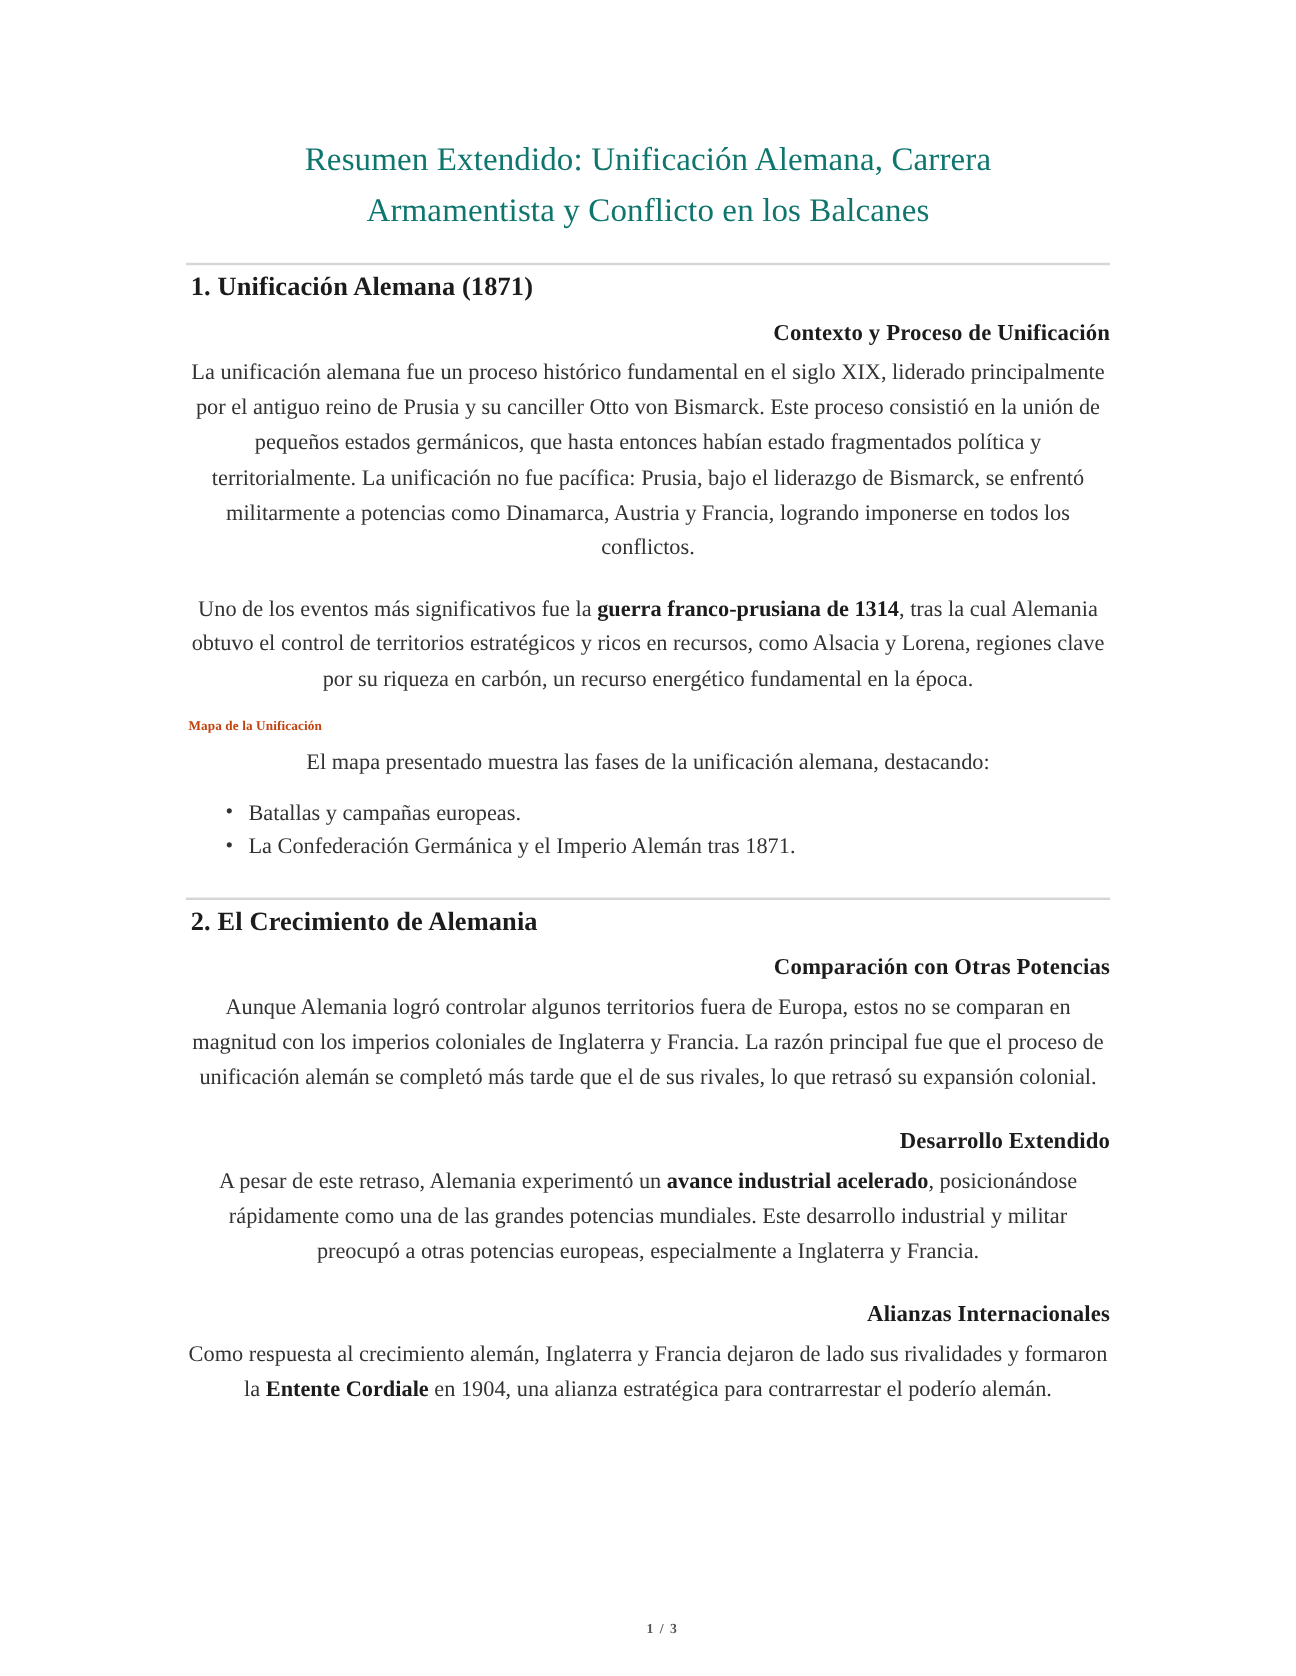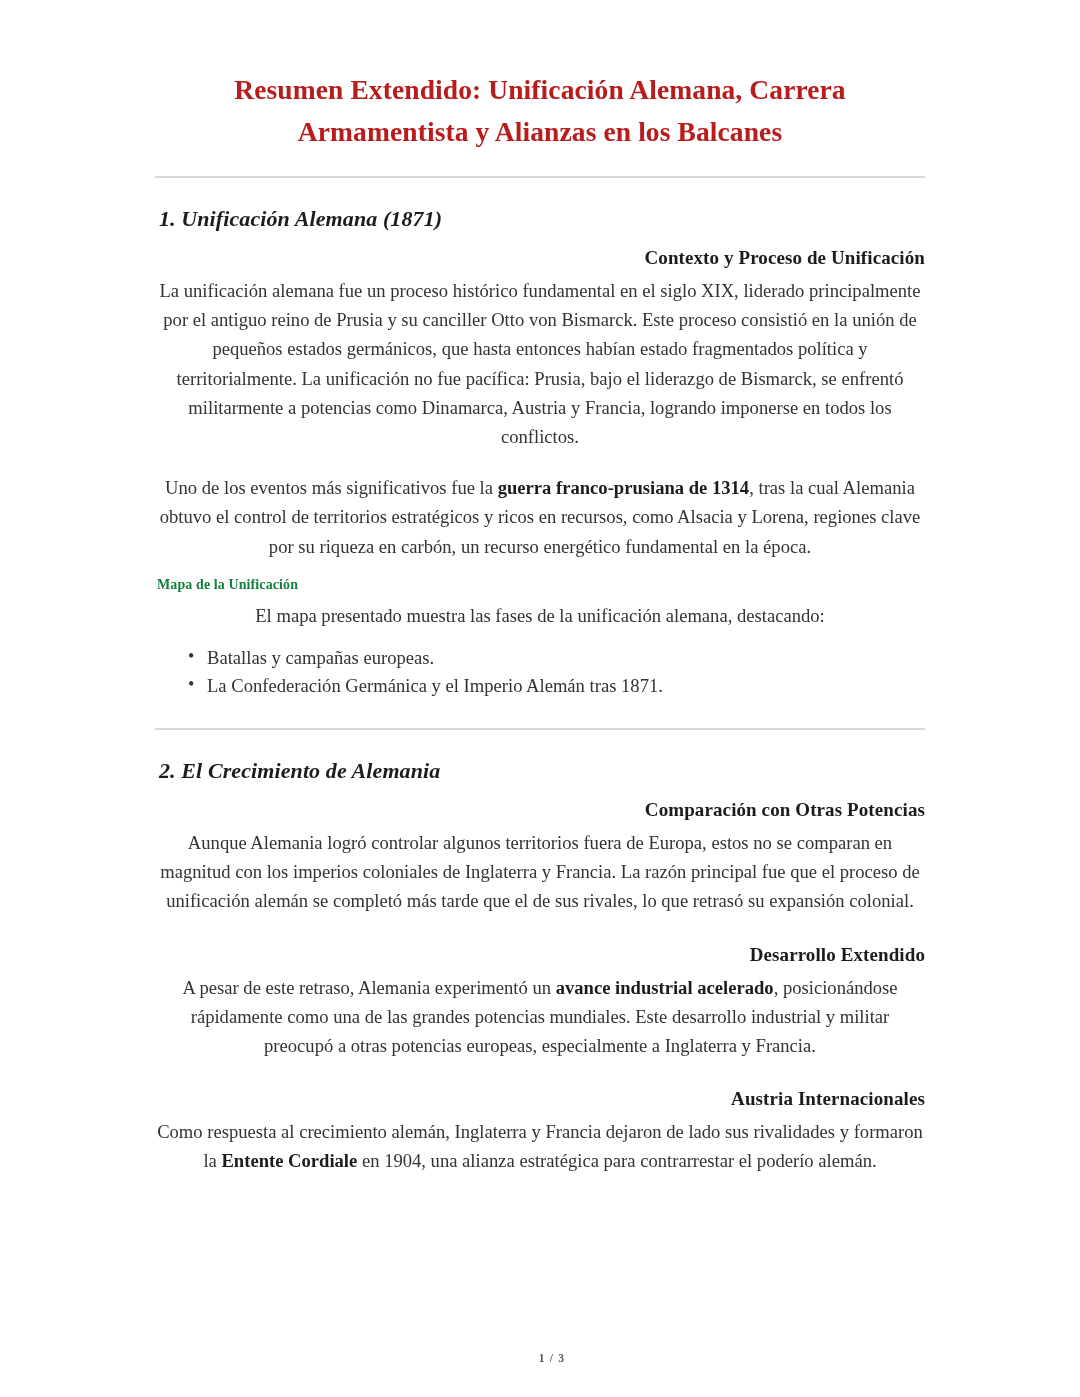--- a/index.html
+++ b/index.html
@@ -28,74 +28,73 @@
   .content {
     position: absolute;
     left: 155px;
     top: 0;
     width: 770px;
   }
 
   
   .doc-title {
     margin: 0;
-    padding-top: 69px;
+    padding-top: 112px;
     font-size: 27.5px;
     line-height: 42px;
-    font-weight: bold;
+    font-weight: normal;
     text-align: center;
-    color: #b91c1c;
+    color: #0f766e;
     letter-spacing: 0.1px;
     width: 770px;
   }
   .doc-title .tline { display: block; }
 
   
   .hr {
     height: 0;
     border: none;
     border-top: 2px solid #d5d5d5;
     margin: 0;
     width: 770px;
   }
   .hr.first { margin-top: 23px; }
   .hr.second { margin-top: 29px; }
 
   
   h2.sec-title {
     margin: 0;
     padding-left: 4px;
-    padding-top: 26px;
+    padding-top: 3px;
     font-size: 22px;
     line-height: 30px;
     font-weight: bold;
     color: #1c1c1c;
     letter-spacing: 0.1px;
-    font-style: italic;
   }
   h3.sub-title {
     margin: 0;
     padding-left: 2px;
     padding-top: 11px;
     font-size: 19px;
     line-height: 26px;
     font-weight: bold;
     color: #1c1c1c;
     letter-spacing: 0.1px;
     text-align: right;
   }
   h3.sub-title.spaced { padding-top: 26px; }
   h4.minor-title {
     margin: 0;
     padding-left: 2px;
     padding-top: 13px;
-    font-size: 14px;
+    font-size: 11px;
     line-height: 22px;
     font-weight: bold;
-    color: #15803d;
+    color: #c2410c;
     letter-spacing: 0.1px;
   }
 
   
   p.body {
     margin: 0;
     padding-top: 5px;
     font-size: 18.6px;
     line-height: 29.2px;
     color: #333333;
@@ -142,21 +141,21 @@
 </style>
 </head>
 <body>
 
 <div class="page">
 
   <div class="content">
 
     <h1 class="doc-title">
       <span class="tline">Resumen Extendido: Unificación Alemana, Carrera</span>
-      <span class="tline">Armamentista y Alianzas en los Balcanes</span>
+      <span class="tline">Armamentista y Conflicto en los Balcanes</span>
     </h1>
 
     <hr class="hr first">
 
     <section>
 
       <h2 class="sec-title">1. Unificación Alemana (1871)</h2>
 
       <h3 class="sub-title">Contexto y Proceso de Unificación</h3>
 
@@ -181,21 +180,21 @@
       <h2 class="sec-title">2. El Crecimiento de Alemania</h2>
 
       <h3 class="sub-title">Comparación con Otras Potencias</h3>
 
       <p class="body">Aunque Alemania logró controlar algunos territorios fuera de Europa, estos no se comparan en magnitud con los imperios coloniales de Inglaterra y Francia. La razón principal fue que el proceso de unificación alemán se completó más tarde que el de sus rivales, lo que retrasó su expansión colonial.</p>
 
       <h3 class="sub-title spaced">Desarrollo Extendido</h3>
 
       <p class="body"><span>A pesar de este retraso, Alemania experimentó un </span><b>avance industrial acelerado</b><span>, posicionándose rápidamente como una de las grandes potencias mundiales. Este desarrollo industrial y militar preocupó a otras potencias europeas, especialmente a Inglaterra y Francia.</span></p>
 
-      <h3 class="sub-title spaced">Austria Internacionales</h3>
+      <h3 class="sub-title spaced">Alianzas Internacionales</h3>
 
       <p class="body"><span>Como respuesta al crecimiento alemán, Inglaterra y Francia dejaron de lado sus rivalidades y formaron la </span><b>Entente Cordiale</b><span> en 1904, una alianza estratégica para contrarrestar el poderío alemán.</span></p>
     </section>
 
   </div>
 
   <div class="footer">1 / 3</div>
 
 </div>
 

